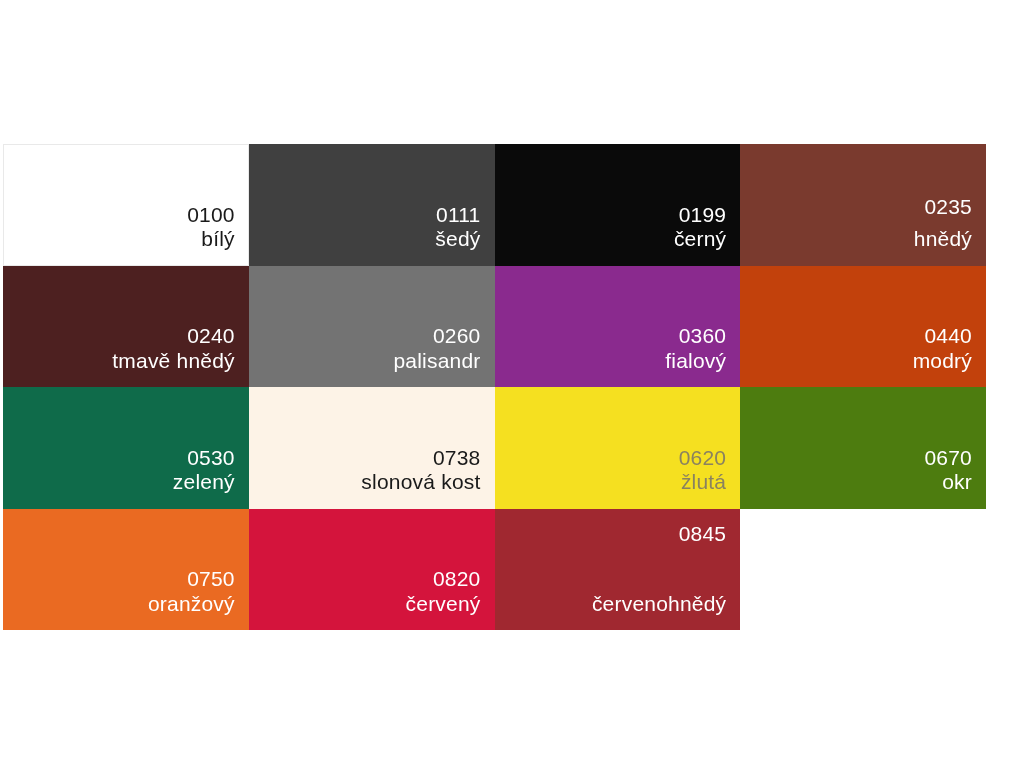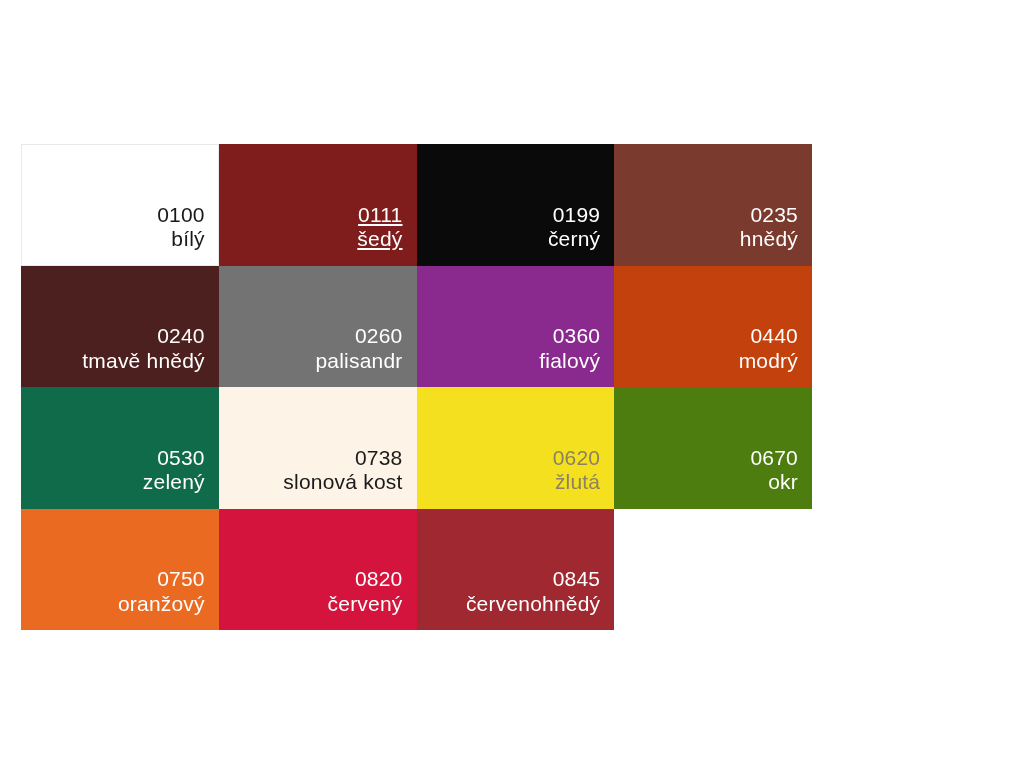--- a/index.html
+++ b/index.html
@@ -7,23 +7,23 @@
   html, body {
     width: 1024px;
     height: 768px;
     background: #ffffff;
     font-family: "Liberation Sans", sans-serif;
     overflow: hidden;
   }
 
   #palette-board {
     position: absolute;
-    left: 21px;
+    left: 3px;
     top: 144px;
-    width: 791px;
+    width: 983px;
     height: 486px;
     display: grid;
     grid-template-columns: repeat(4, 1fr);
     grid-template-rows: repeat(4, 1fr);
   }
 
   .swatch {
     position: relative;
     display: flex;
     flex-direction: column;
@@ -56,29 +56,29 @@
   }
 </style>
 </head>
 <body>
 
 <div id="palette-board">
     <div class="swatch has-outline" style="background: rgb(255, 255, 255); color: rgb(26, 26, 26);">
       <div class="swatch-code">0100</div>
       <div class="swatch-name">bílý</div>
     </div>
-    <div class="swatch" style="background: #7f1d1d; color: rgb(255, 255, 255); text-decoration: underline;">
+    <div class="swatch" style="background: #404040; color: rgb(255, 255, 255);">
       <div class="swatch-code">0111</div>
       <div class="swatch-name">šedý</div>
     </div>
     <div class="swatch" style="background: rgb(10, 10, 10); color: rgb(255, 255, 255);">
       <div class="swatch-code">0199</div>
       <div class="swatch-name">černý</div>
     </div>
-    <div class="swatch" style="background: rgb(122, 58, 46); color: rgb(255, 255, 255);">
+    <div class="swatch" style="background: rgb(122, 58, 46); color: rgb(255, 255, 255); gap: 8px;">
       <div class="swatch-code">0235</div>
       <div class="swatch-name">hnědý</div>
     </div>
     <div class="swatch" style="background: rgb(77, 32, 32); color: rgb(255, 255, 255); justify-content: flex-end;">
       <div class="swatch-code">0240</div>
       <div class="swatch-name">tmavě hnědý</div>
     </div>
     <div class="swatch" style="background: #737373; color: rgb(255, 255, 255);">
       <div class="swatch-code">0260</div>
       <div class="swatch-name">palisandr</div>
@@ -108,18 +108,18 @@
       <div class="swatch-name">okr</div>
     </div>
     <div class="swatch" style="background: rgb(234, 106, 34); color: rgb(255, 255, 255);">
       <div class="swatch-code">0750</div>
       <div class="swatch-name">oranžový</div>
     </div>
     <div class="swatch" style="background: rgb(212, 20, 60); color: rgb(255, 255, 255);">
       <div class="swatch-code">0820</div>
       <div class="swatch-name">červený</div>
     </div>
-    <div class="swatch" style="background: rgb(160, 40, 48); color: rgb(255, 255, 255);">
+    <div class="swatch" style="background: rgb(160, 40, 48); color: rgb(255, 255, 255); gap: 45px;">
       <div class="swatch-code">0845</div>
       <div class="swatch-name">červenohnědý</div>
     </div>
     <div class="swatch is-empty"></div>
   </div>
 
 </body></html>

